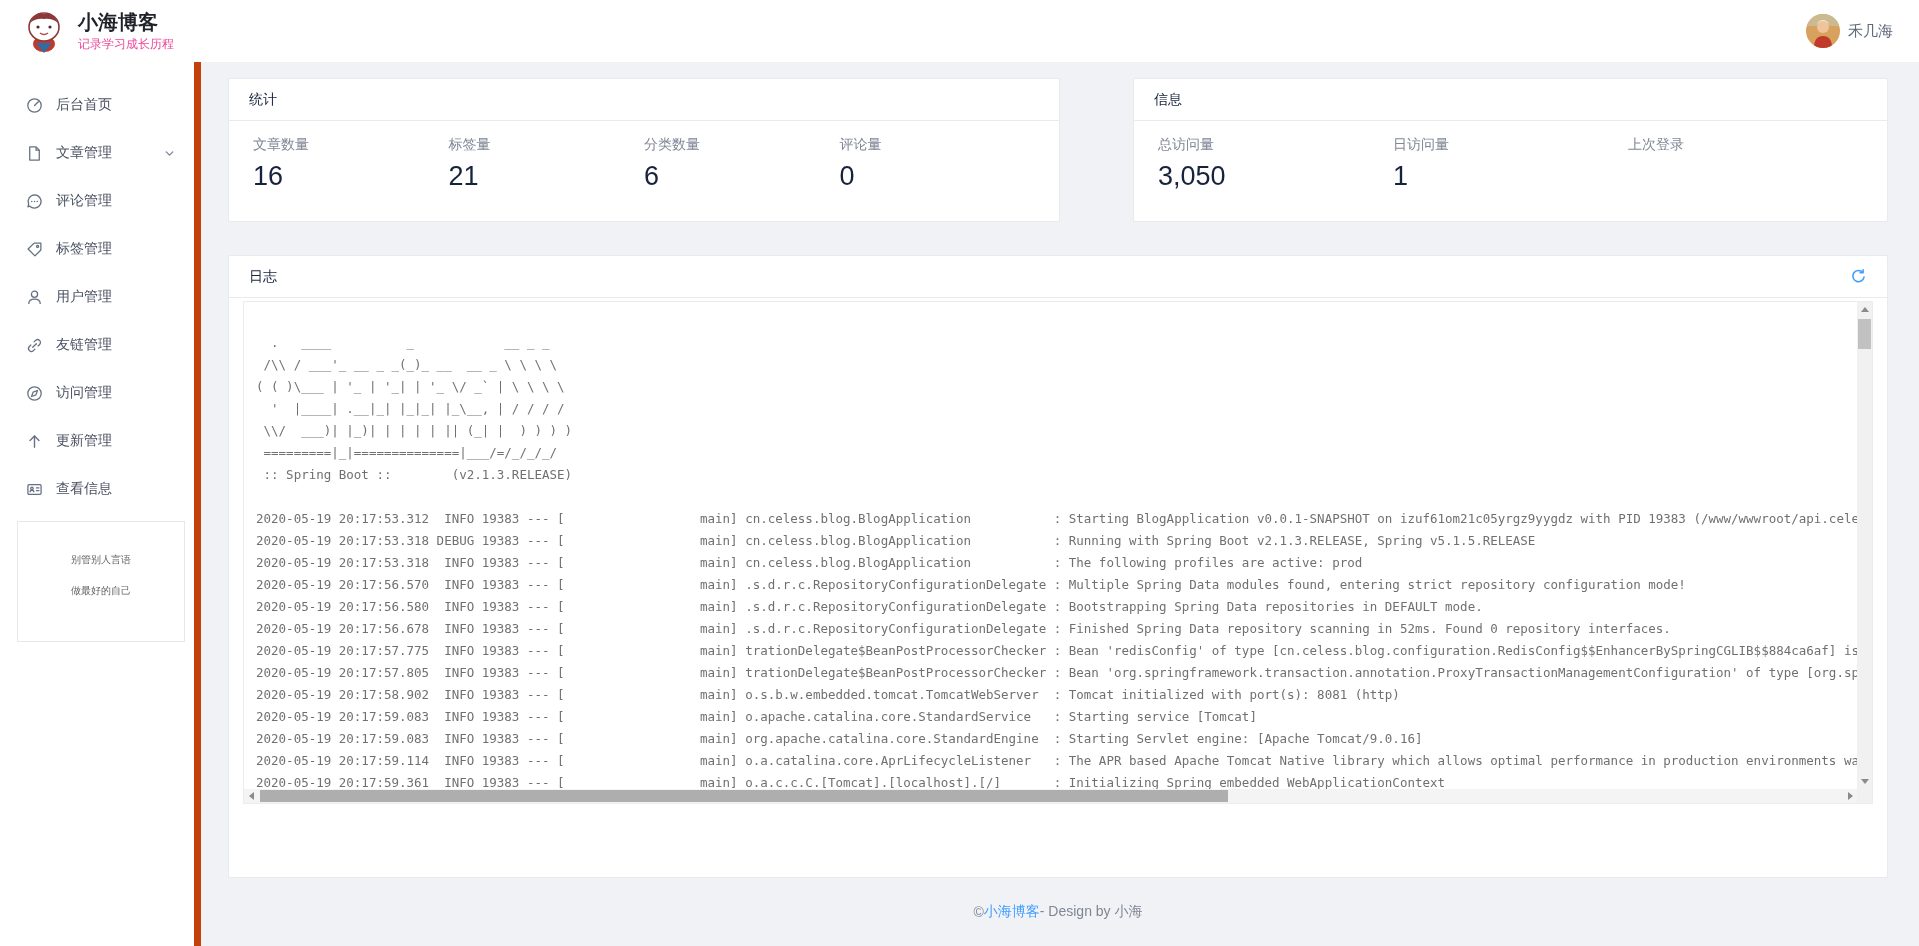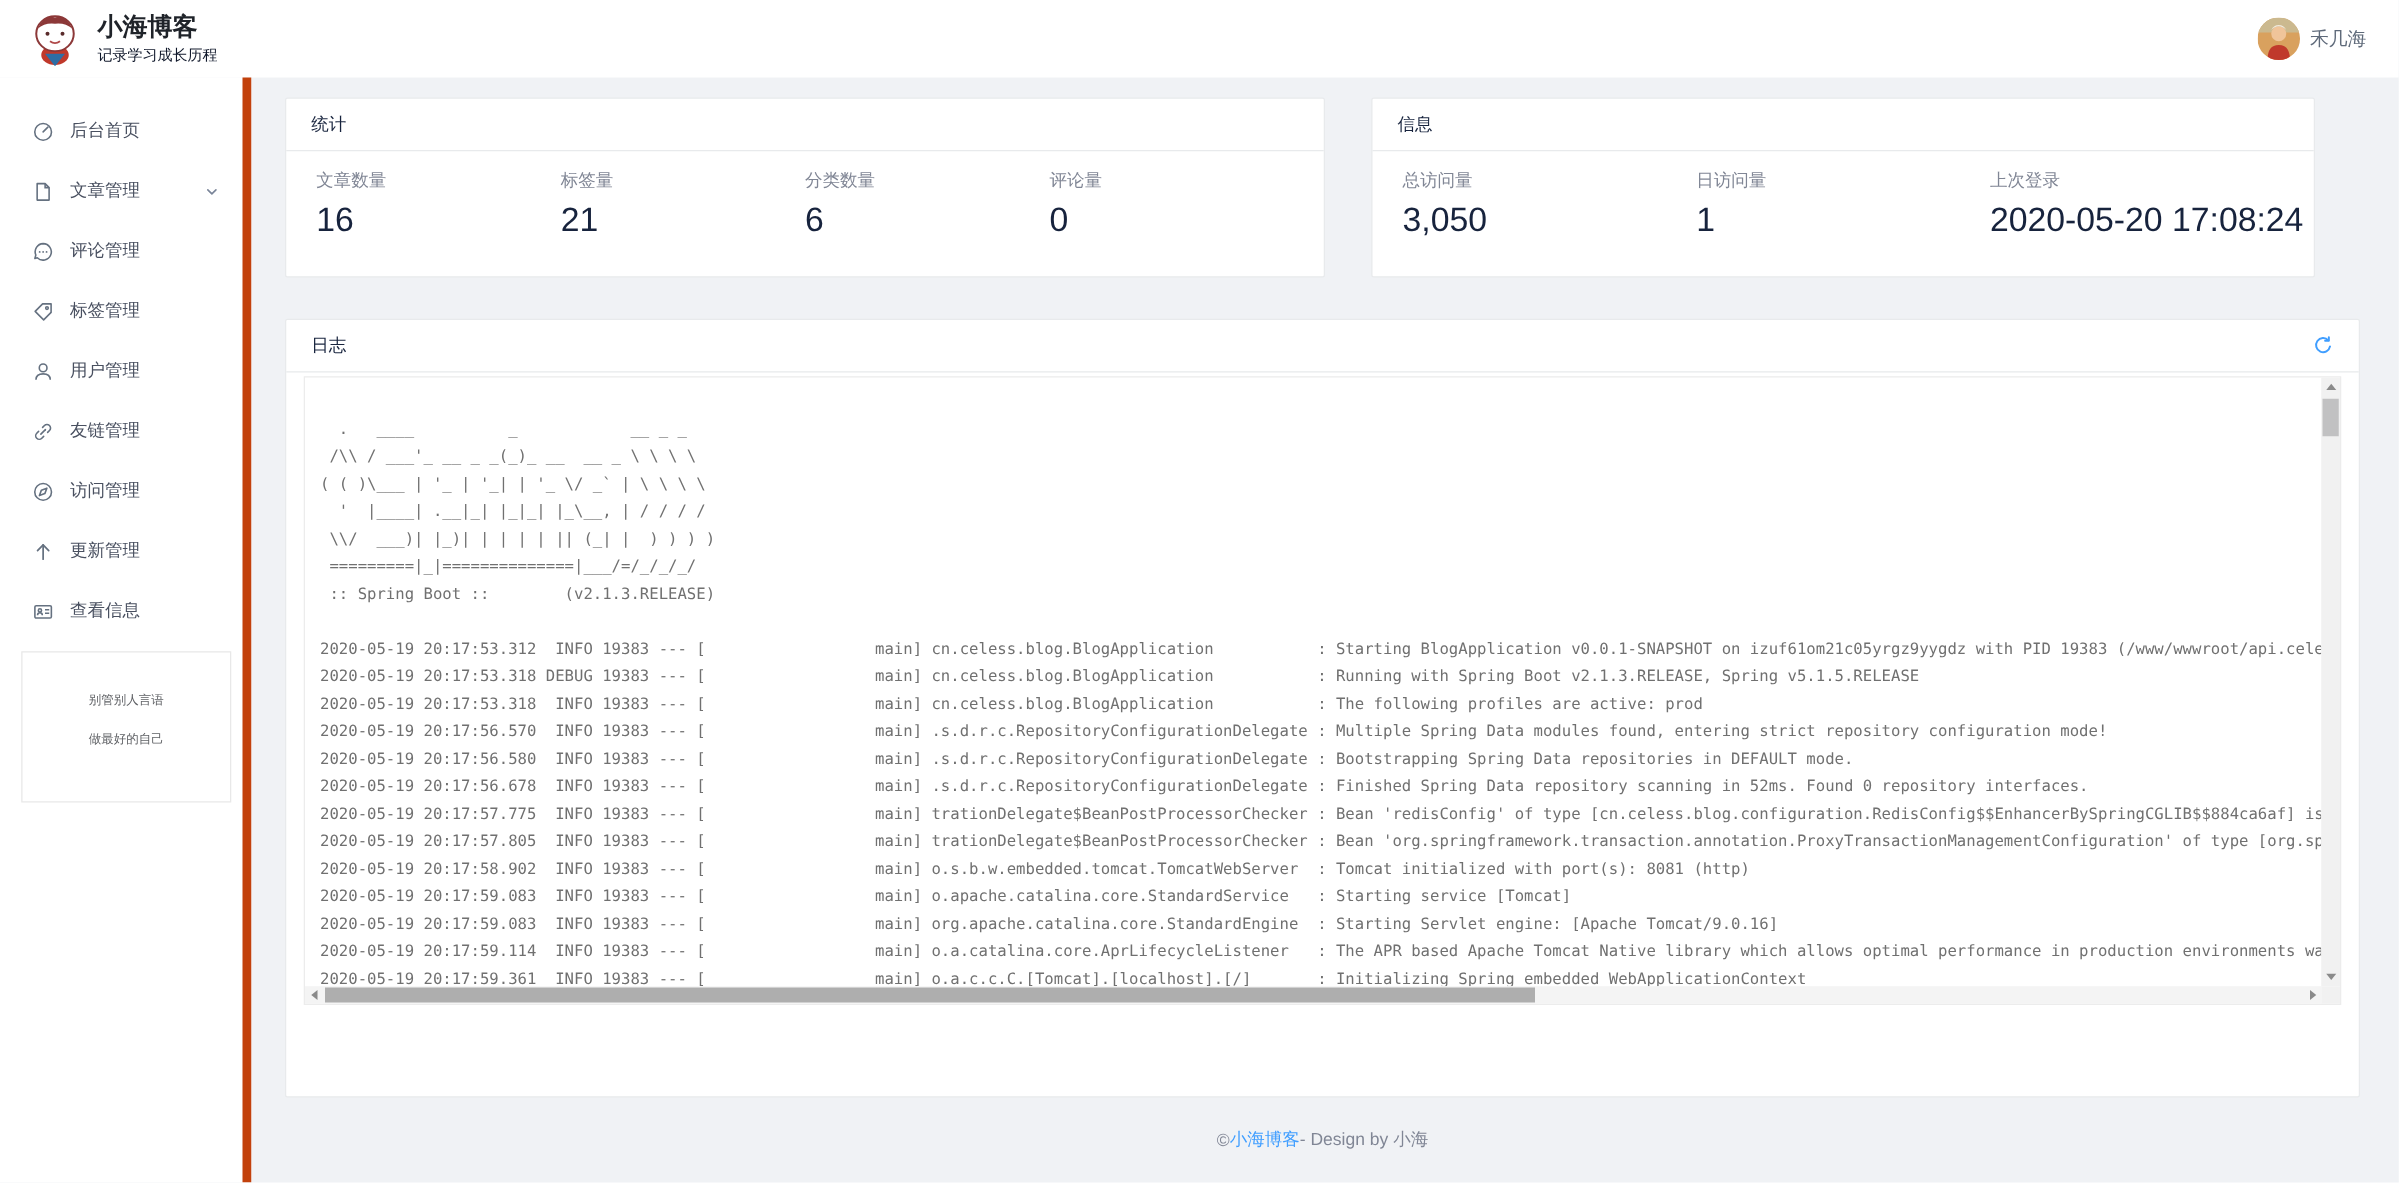--- a/index.html
+++ b/index.html
@@ -5,39 +5,39 @@
   * { margin:0; padding:0; box-sizing:border-box; }
   html,body { width:1919px; height:946px; overflow:hidden; }
   body { font-family:"Liberation Sans","DejaVu Sans",sans-serif; background:#f0f2f5; color:#515a6e; }
   .page { width:1919px; height:946px; display:flex; flex-direction:column; }
 
   
   .header { height:62px; background:#fff; display:flex; align-items:center; padding:0 26px 0 22px; flex:none; }
   .logo { width:44px; height:44px; flex:none; }
   .title-block { margin-left:12px; }
   .app-title { font-size:20px; font-weight:bold; color:#1f2329; line-height:24px; }
-  .app-subtitle { font-size:12px; color:#0f172a; margin-top:2px;text-align:center; }
+  .app-subtitle { font-size:12px; color:#ec4899; margin-top:2px;text-align:center; }
   .header-spacer { flex:1; }
   .user-box { display:flex; align-items:center; cursor:pointer; }
   .avatar { width:34px; height:34px; border-radius:50%; overflow:hidden; flex:none; }
   .username { font-size:15px; color:#5f6a7a; margin-left:8px; }
 
   
   .body { flex:1; display:flex; min-height:0; }
   .sidebar { width:201px; background:#fff; border-right:7px solid #c2410c; padding-top:19px; flex:none; }
   .menu-item { height:48px; display:flex; align-items:center; padding:0 18px 0 26px; font-size:14px; color:#495060; cursor:pointer; }
   .menu-item .mi { width:17px; height:17px; color:#657180; flex:none; }
   .menu-item .lbl { margin-left:13px; }
   .menu-item .chev { margin-left:auto; width:13px; height:13px; color:#7a8599; }
   .quote-box { margin:8px 9px 0 17px; border:1px solid #e8e8e8; padding:31px 0 43px; text-align:center; color:#606266; font-size:10px; }
   .quote-box .q2 { margin-top:17px; }
 
   
   .main { flex:1; min-width:0; padding:16px 31px 0 27px; display:flex; flex-direction:column; }
-  .cards-row { display:flex; gap:37px; flex:none; }
+  .cards-row { display:flex; gap:73px; flex:none; }
   .card { background:#fff; border:1px solid #e8eaec; border-radius:2px; }
   .card-hd { height:42px; display:flex; align-items:center; padding:0 20px; border-bottom:1px solid #e8eaec; font-size:14px; color:#17233d; }
   .stats-card { flex:0 0 832px; height:144px; }
   .info-card  { flex:0 0 755px; height:144px; }
   .card-bd { display:flex; padding:15px 24px 0; }
   .stat-col { flex:1; min-width:0; }
   .stat-label { font-size:14px; color:#808695; }
   .stat-value { font-size:27px; color:#17233d; margin-top:7px; white-space:nowrap; }
 
   
@@ -244,21 +244,20 @@
             <div class="stat-col">
               <div class="stat-label">总访问量</div>
               <div class="stat-value">3,050</div>
             </div>
             <div class="stat-col">
               <div class="stat-label">日访问量</div>
               <div class="stat-value">1</div>
             </div>
             <div class="stat-col">
               <div class="stat-label">上次登录</div>
-              <div class="stat-value">2020-05-20 17:08:24</div>
             </div>
           </div>
         </div>
       </div>
 
       <div class="card log-card">
         <div class="card-hd log-hd">
           <span>日志</span>
           <button class="refresh-btn">
             <svg viewBox="0 0 16 16" fill="none" stroke="currentColor" stroke-width="1.5" width="17" height="17" stroke-linecap="round">

